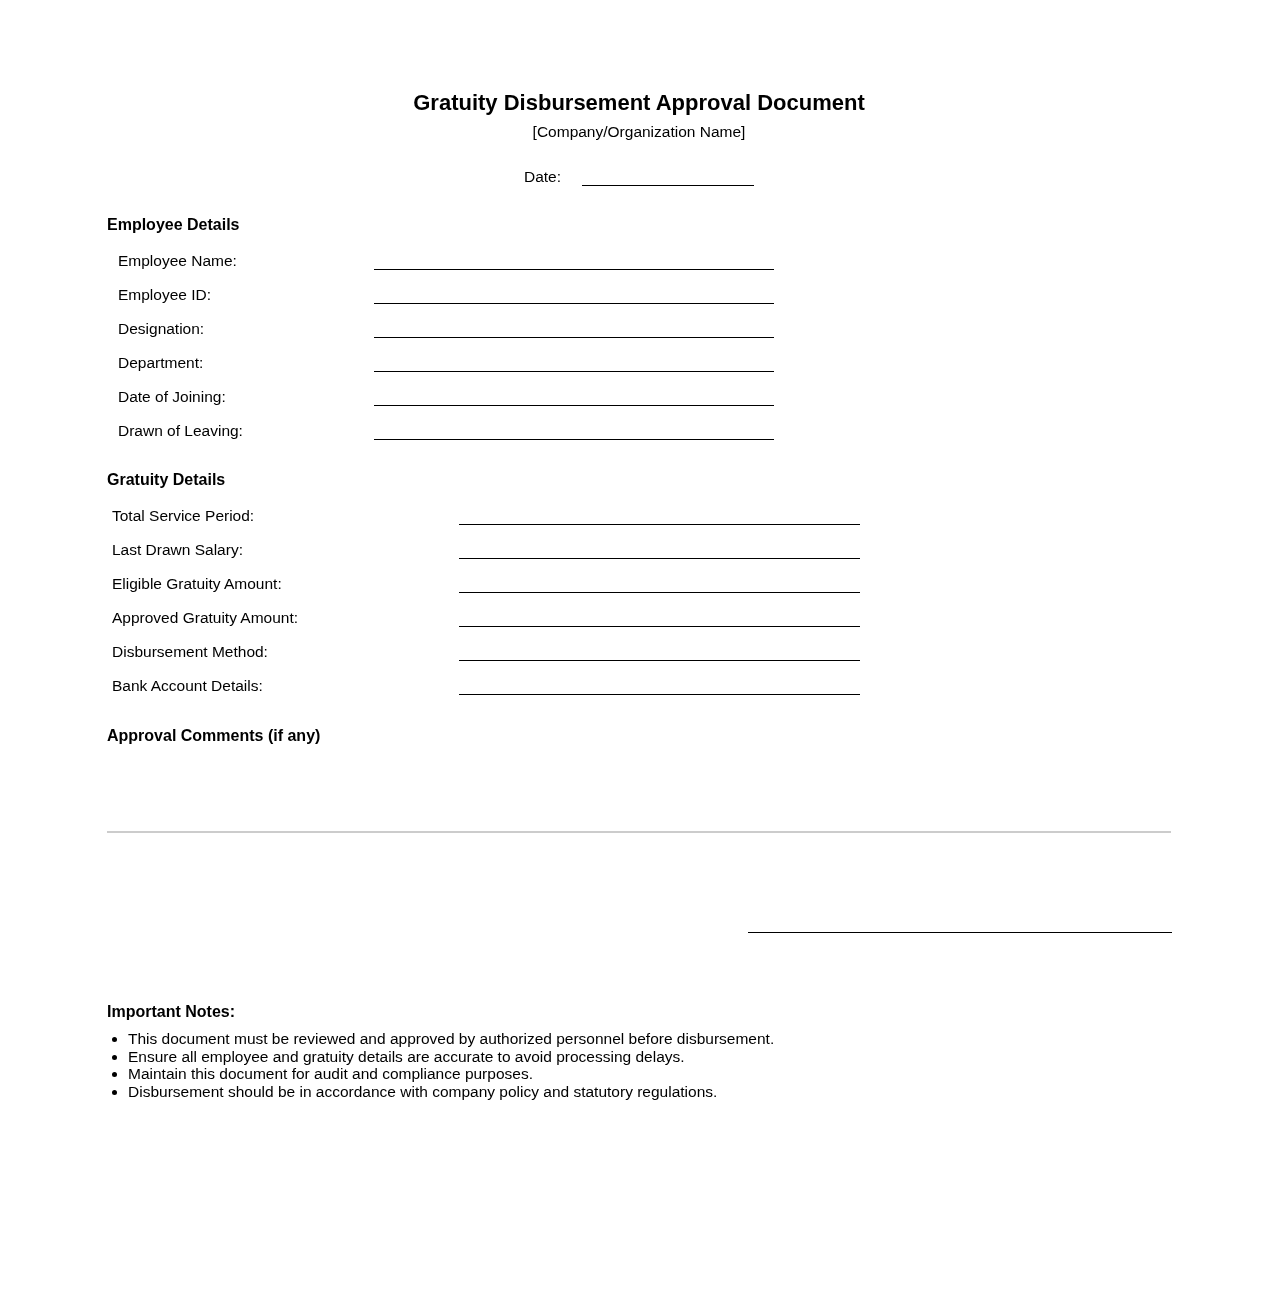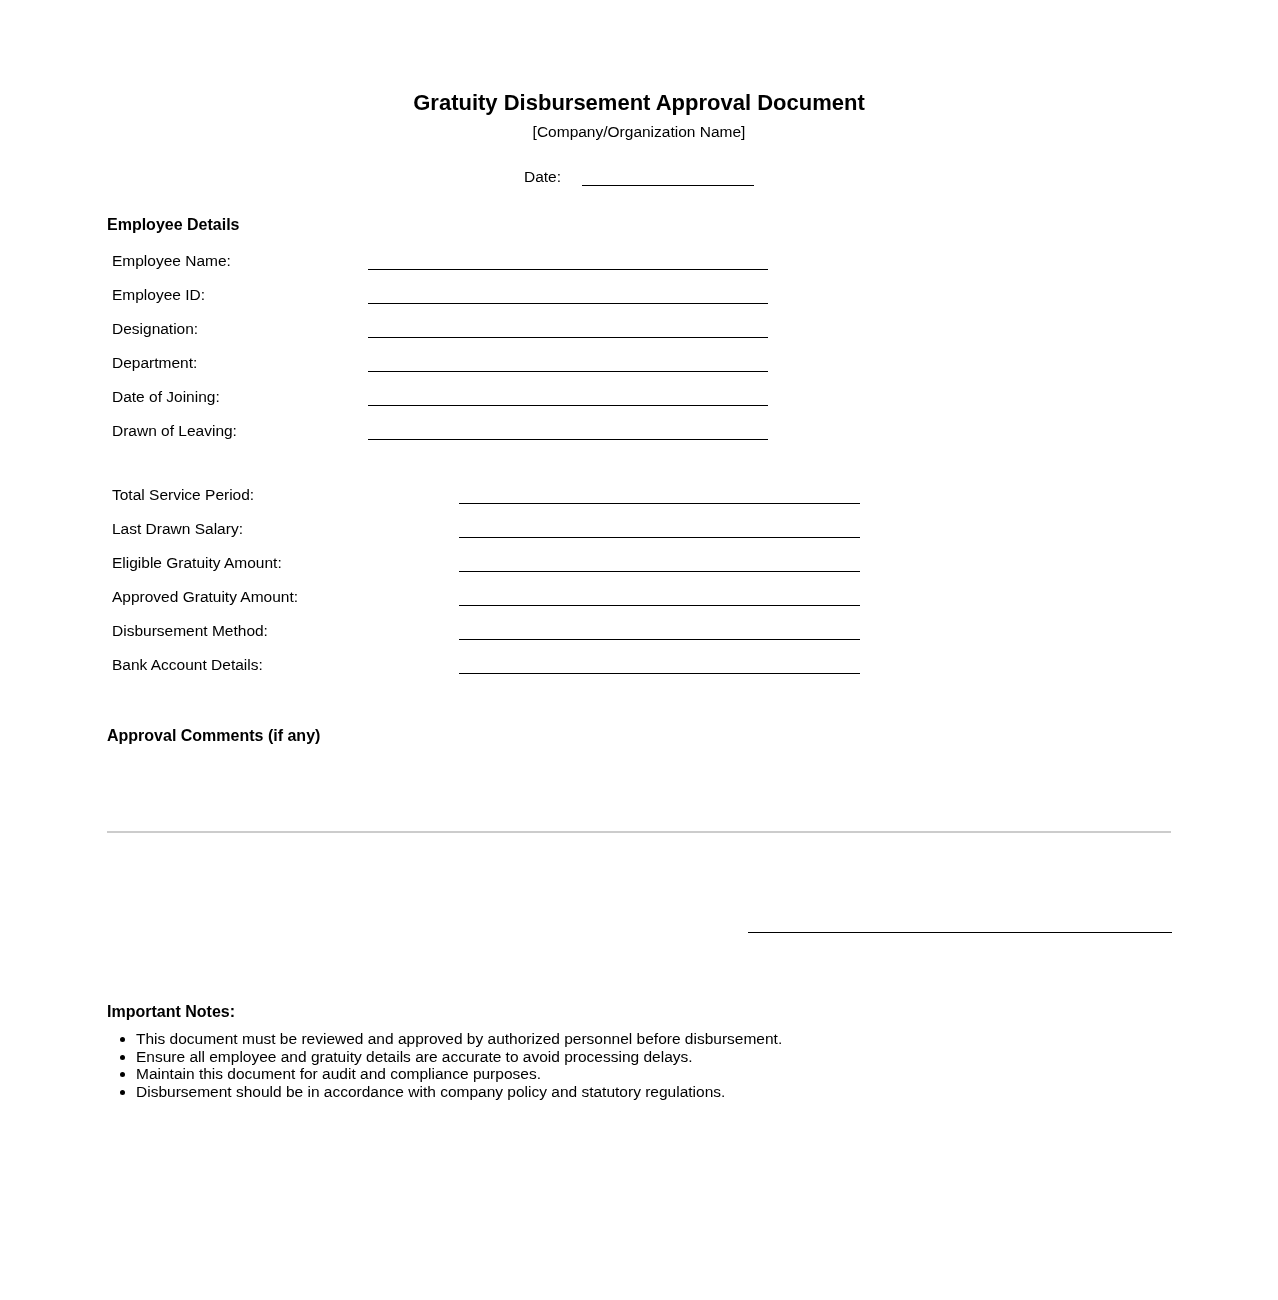--- a/index.html
+++ b/index.html
@@ -21,38 +21,38 @@
   }
   .fill-line { display: inline-block; border-bottom: 1.5px solid #000; height: 16px; }
   .date-line { width: 172px; }
 
   .section { position: absolute; left: 107px; right: 99px; }
   .sec-employee { top: 215px; }
   .sec-gratuity { top: 470px; }
   .section-heading { font-size: 16px; font-weight: bold; line-height: 19px; margin: 0 0 2px 0; }
   .form-row { display: flex; align-items: flex-end; height: 34px; }
   .form-row .label { box-sizing: border-box; padding-left: 5px; font-size: 15.5px; line-height: 18px; flex: 0 0 auto; }
-  .sec-employee .label { width: 261px; }
+  .sec-employee .label { width: 261px; margin-left: 6px; }
   .sec-employee .fill-line { width: 400px; }
   .sec-gratuity .label { width: 352px; }
   .sec-gratuity .fill-line { width: 401px; }
 
   .comments-heading { position: absolute; top: 726px; left: 107px; font-size: 16px; font-weight: bold; line-height: 19px; }
   .comments-area { position: absolute; top: 752px; left: 107px; width: 1064px; height: 76px; }
   .divider { position: absolute; top: 831px; left: 107px; width: 1064px; border-top: 2px solid #ccc; height: 0; }
 
   .sig { position: absolute; top: 932px; }
   .sig-left { left: 107px; width: 425px; }
   .sig-right { left: 748px; width: 424px; }
   .sig-line { border-top: 1.5px solid #000; height: 0; }
   .sig-label { font-size: 15.5px; line-height: 18px; margin-top: 4px; }
 
   .notes { position: absolute; top: 1002px; left: 107px; right: 107px; }
   .notes-heading { font-size: 16px; font-weight: bold; line-height: 19px; margin: 0 0 9px 0; }
-  .notes ul { margin: 8px; padding-left: 21px; font-size: 15.5px; line-height: 17.5px; }
+  .notes ul { margin: 0; padding-left: 21px; font-size: 15.5px; line-height: 17.5px; }
   .notes li { margin: 0; }
 </style>
 </head>
 <body>
 
 <div class="page">
 
   <div class="doc-title">Gratuity Disbursement Approval Document</div>
   <div class="doc-subtitle">[Company/Organization Name]</div>
 
@@ -83,20 +83,21 @@
       <span class="label">Date of Joining:</span>
       <span class="fill-line"></span>
     </div>
     <div class="form-row">
       <span class="label">Drawn of Leaving:</span>
       <span class="fill-line"></span>
     </div>
   </div>
 
   <div class="section sec-gratuity">
+    <div class="section-heading">Gratuity Details</div>
     <div class="form-row">
       <span class="label">Total Service Period:</span>
       <span class="fill-line"></span>
     </div>
     <div class="form-row">
       <span class="label">Last Drawn Salary:</span>
       <span class="fill-line"></span>
     </div>
     <div class="form-row">
       <span class="label">Eligible Gratuity Amount:</span>

